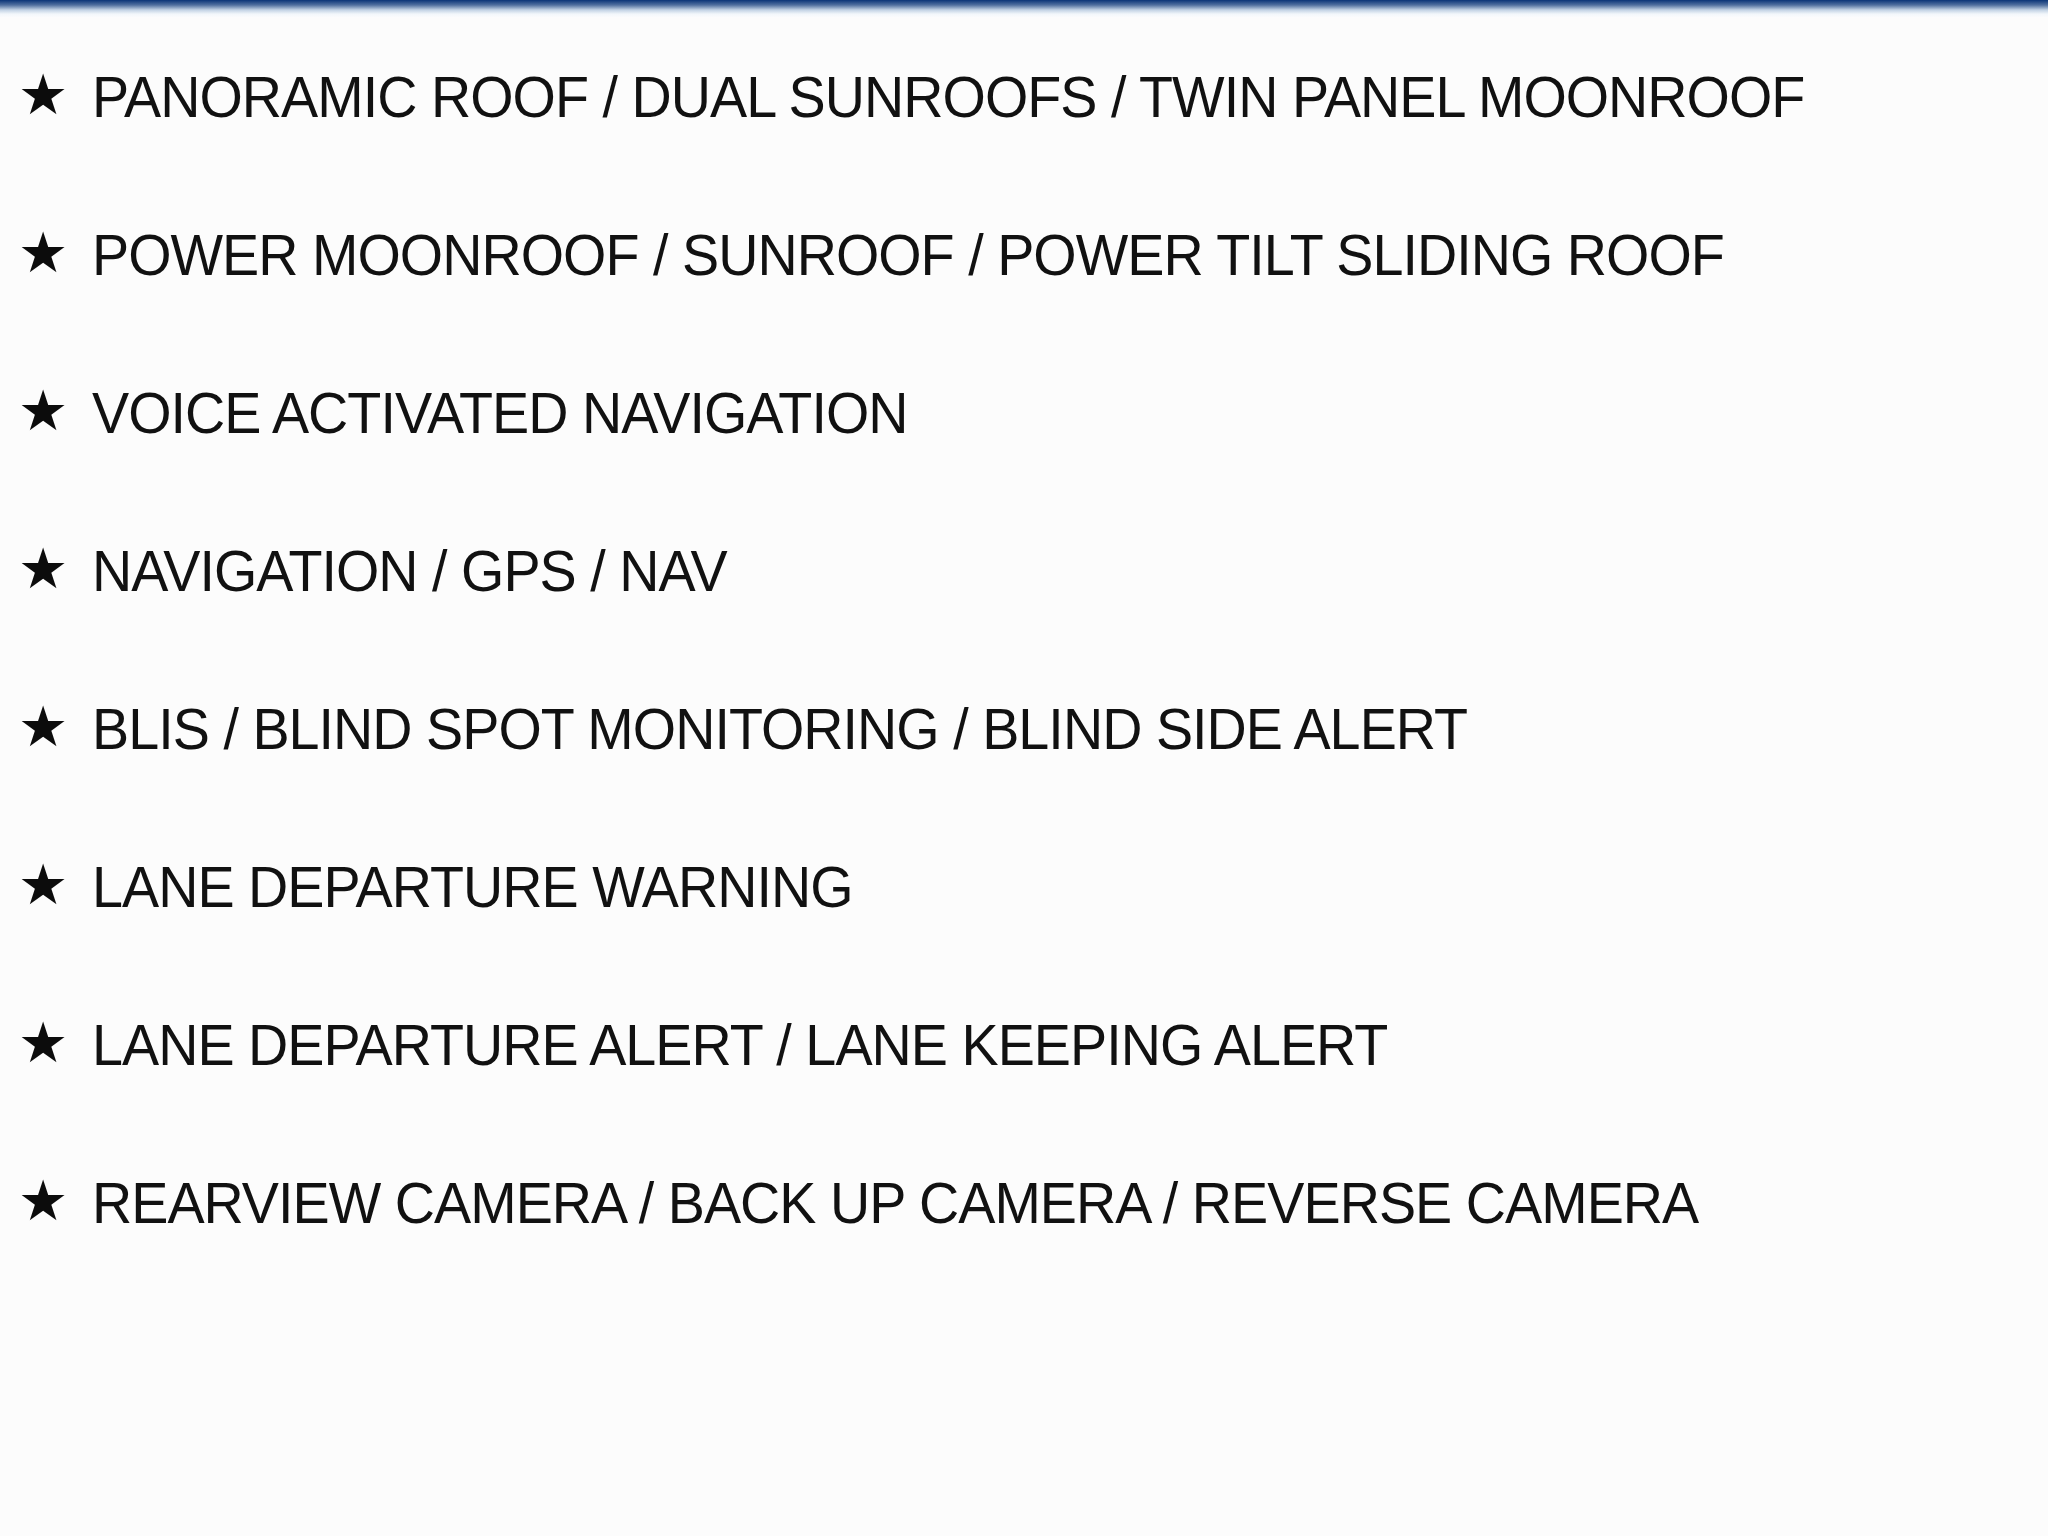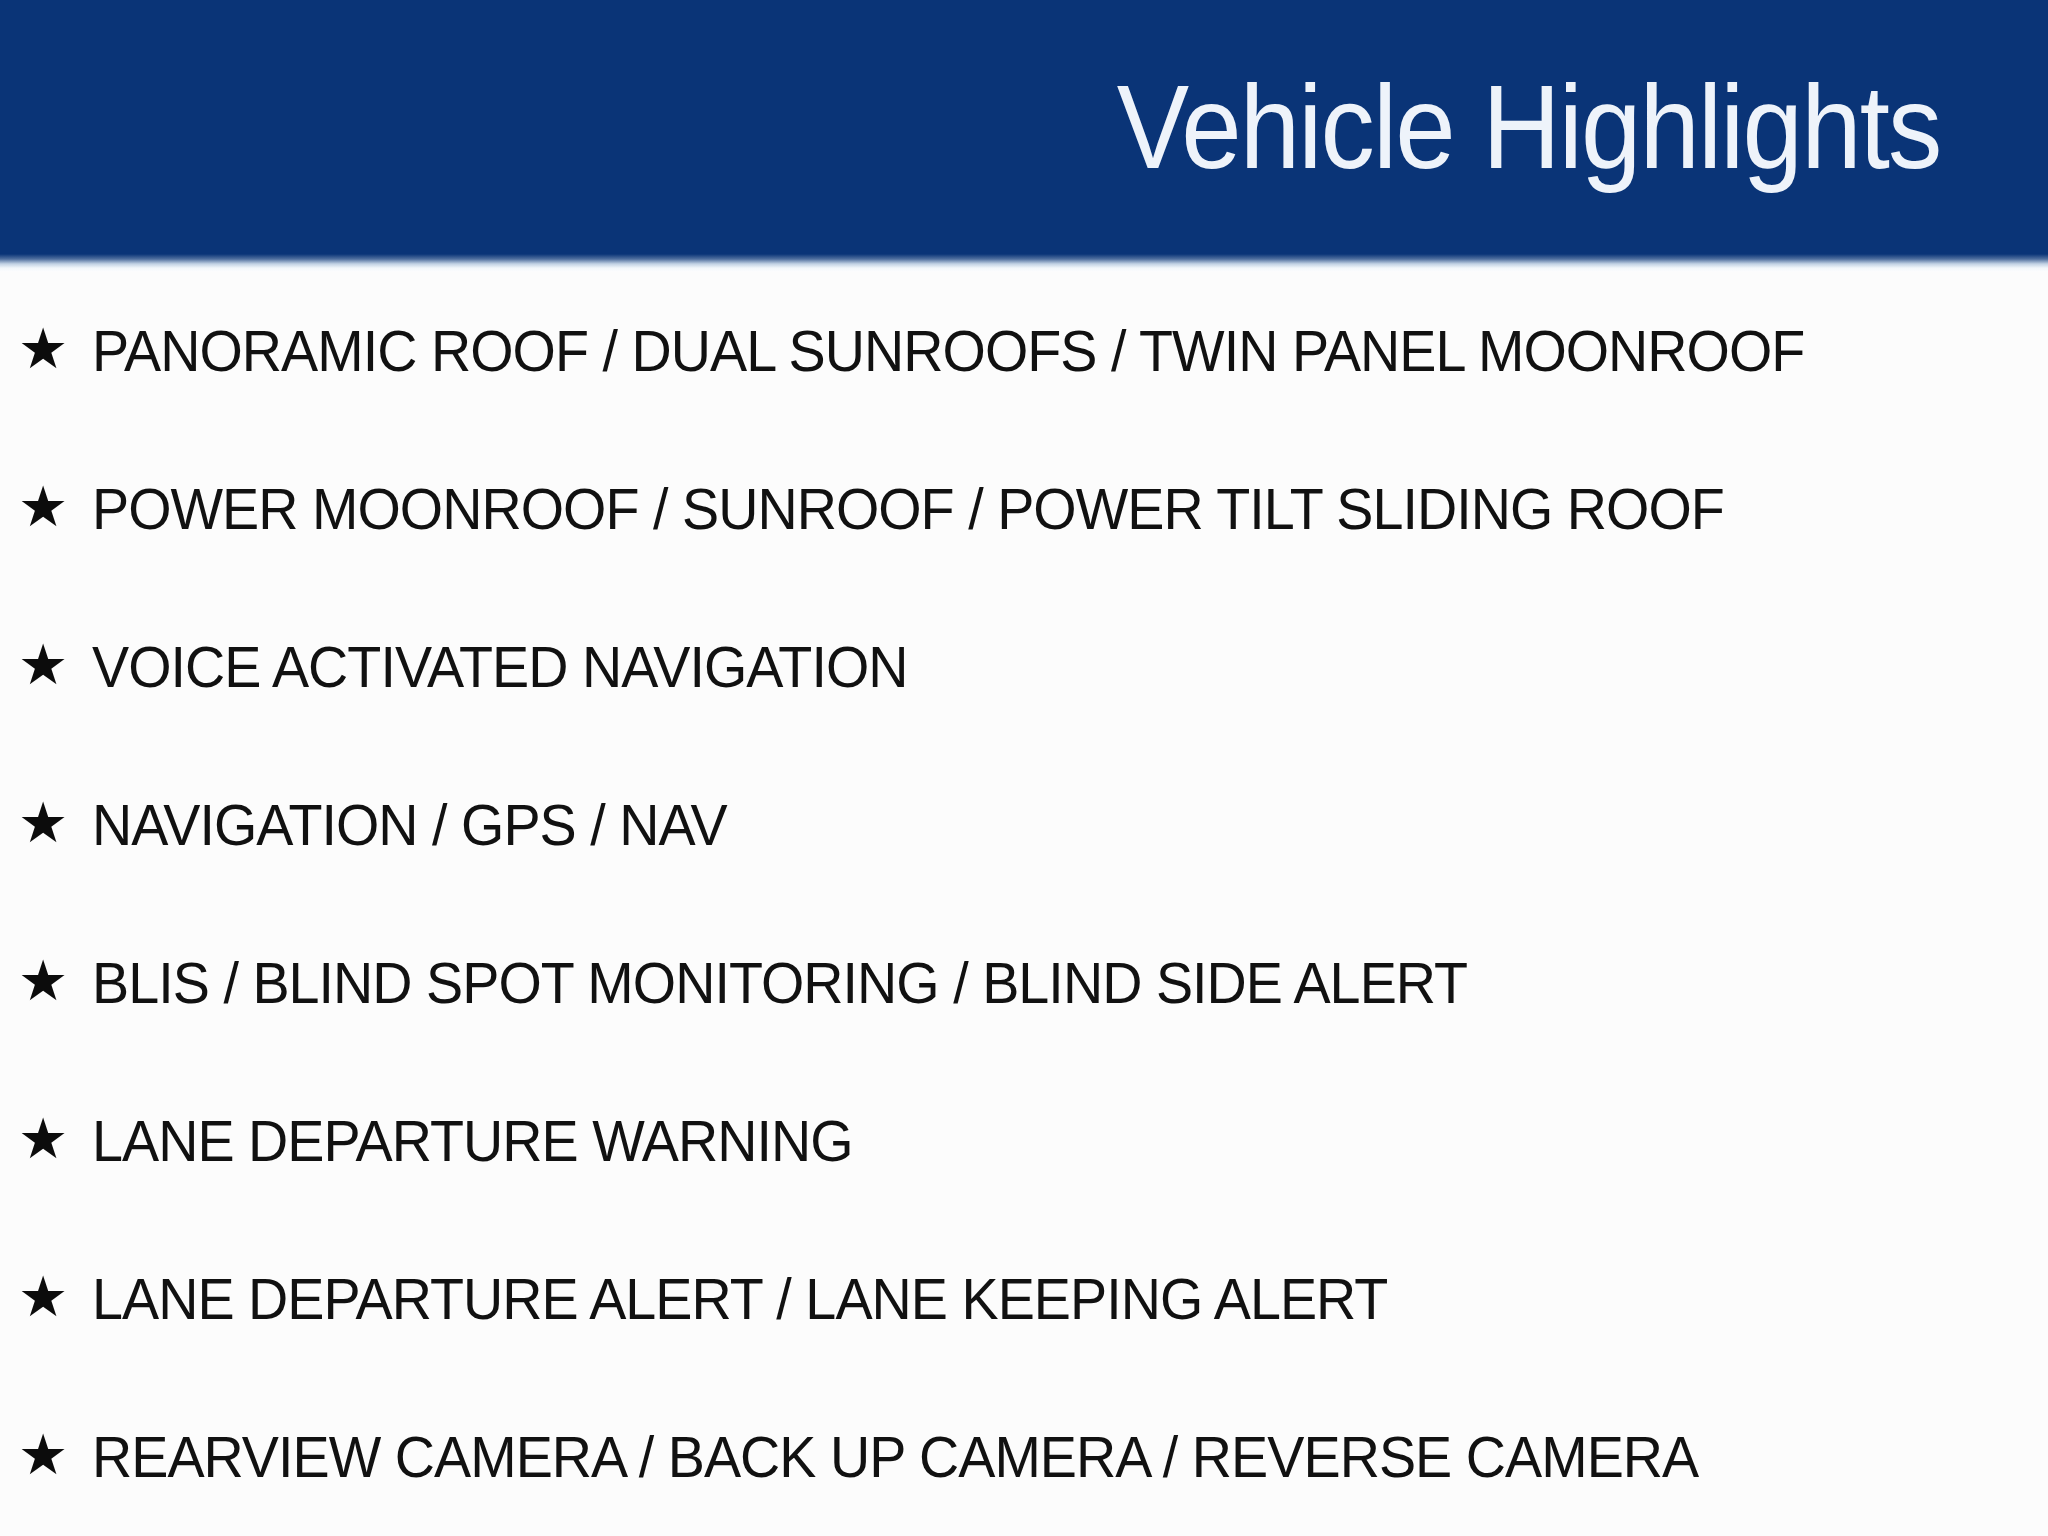--- a/index.html
+++ b/index.html
@@ -71,23 +71,20 @@
     white-space: nowrap;
     transform: scaleX(0.96);
     transform-origin: left center;
   }
 </style>
 </head>
 <body>
 
 <div class="page">
 
-  <div class="header">
-    <div class="page-title">Vehicle Highlights</div>
-  </div>
   <div class="header-fade"></div>
 
   <ul class="highlights">
     <li class="list-item">
       <span class="star-icon">★</span>
       <span class="item-label">PANORAMIC ROOF / DUAL SUNROOFS / TWIN PANEL MOONROOF</span>
     </li>
     <li class="list-item">
       <span class="star-icon">★</span>
       <span class="item-label">POWER MOONROOF / SUNROOF / POWER TILT SLIDING ROOF</span>

